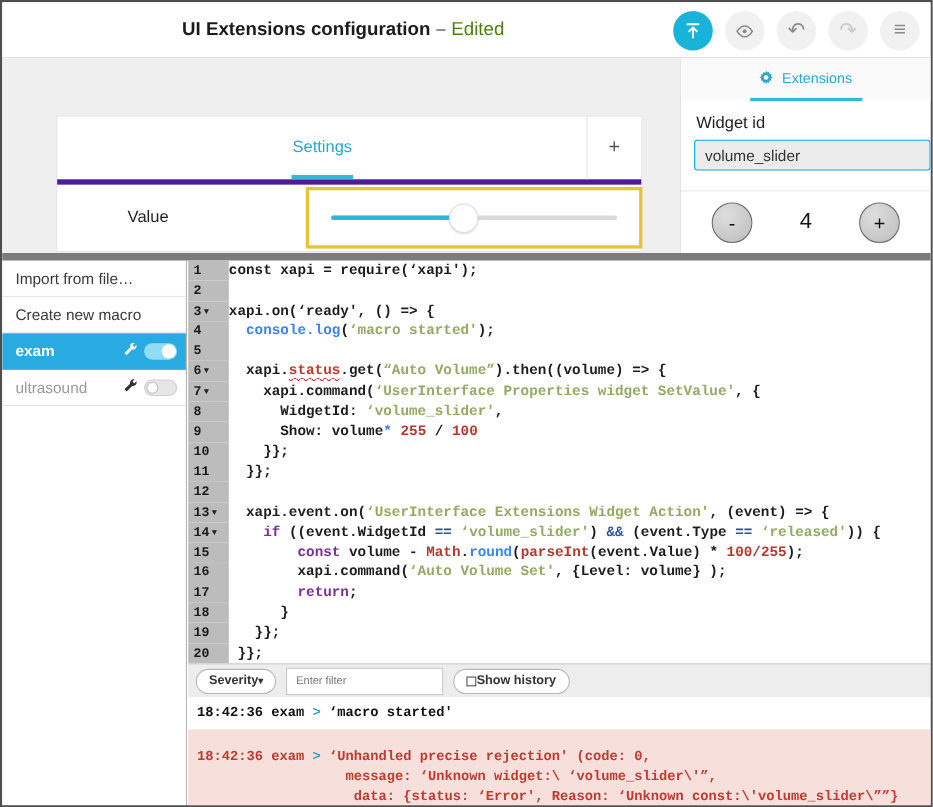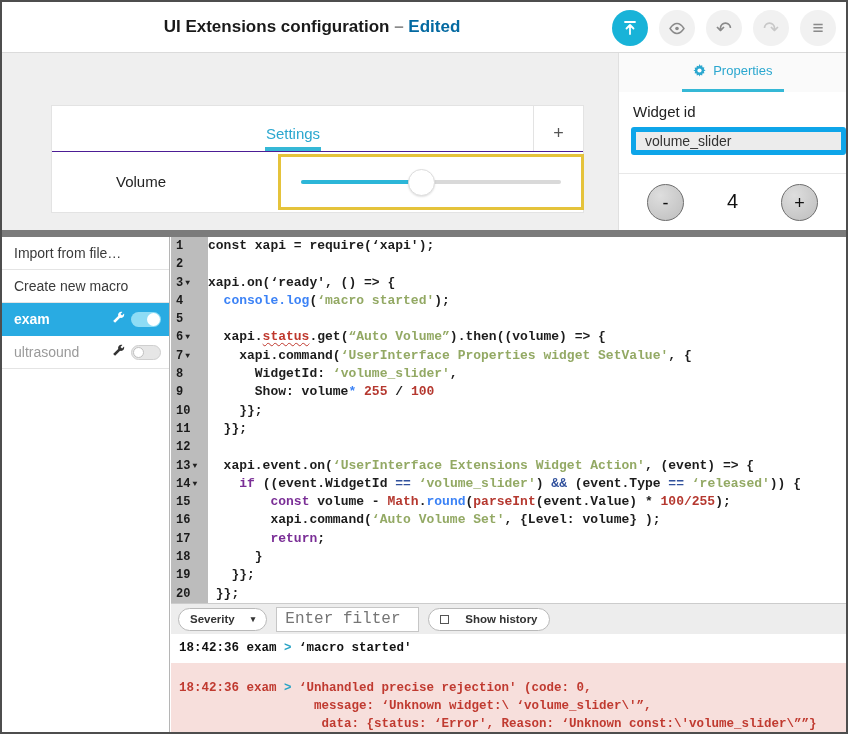--- a/index.html
+++ b/index.html
@@ -3,49 +3,49 @@
 <meta charset="utf-8">
 <style>
   * { box-sizing: border-box; }
   body { margin:0; background:#fff; font-family:"Liberation Sans", sans-serif; }
   .app { position:relative; width:848px; height:734px; border:2px solid #4e4e4e; background:#fff; overflow:hidden; }
 
   
   .titlebar { position:absolute; top:0; left:0; right:0; height:51px; background:#fff; border-bottom:1px solid #dbdbdb; }
   .title { position:absolute; left:0; width:620px; top:0; height:50px; line-height:50px; text-align:center; font-size:17px; font-weight:bold; color:#1a1a1a; }
   .title .sep { color:#8a8a8a; font-weight:bold; }
-  .title .edited { color:#0369a1; font-weight:bold; }
+  .title .edited { color:#4d7c0f; font-weight:normal; }
   .toolbar { position:absolute; top:8px; right:10px; display:flex; gap:11px; }
   .tbtn { width:36px; height:36px; border-radius:50%; background:#f1f1f1; border:none; display:flex; align-items:center; justify-content:center; font-size:19px; color:#8a8a8a; cursor:pointer; padding:0; }
   .tbtn.primary { background:#18b3d8; color:#fff; }
   .tbtn.disabled { color:#c8c8c8; }
   .tbtn svg { display:block; }
 
   
   .workspace { position:absolute; top:51px; left:0; right:0; height:177px; }
   .preview { position:absolute; left:0; top:0; bottom:0; width:616px; background:#efefef; }
   .card { position:absolute; left:49px; top:52px; width:533px; background:#fff; border:1px solid #e3e3e3; }
-  .tabrow { position:relative; height:46px; border-bottom:1px solid #4c1d95; }
+  .tabrow { position:relative; height:62px; border-bottom:5px solid #4c1d95; }
   .tab-settings { position:absolute; left:0; top:0; width:482px; height:100%; text-align:center; line-height:55px; font-size:15px; color:#2ba7cf; cursor:pointer; }
   .tab-underline { position:absolute; left:213px; bottom:0; width:56px; height:4px; background:#35b8d6; }
   .tab-add { position:absolute; right:0; top:0; width:50px; height:100%; border-left:1px solid #e3e3e3; text-align:center; line-height:55px; font-size:18px; color:#555; cursor:pointer; }
   .widgetrow { position:relative; height:60px; background:#fff; }
   .widget-label { position:absolute; left:64px; top:0; height:100%; line-height:60px; font-size:15px; color:#222; }
   .highlight { position:absolute; left:226px; top:2px; width:306px; height:56px; border:3px solid #e5c33b; background:#fff; }
   .slider { position:absolute; left:20px; right:20px; top:50%; height:4px; margin-top:-2px; background:#d9d9d9; border-radius:2px; }
   .slider-fill { position:absolute; left:0; top:0; height:4px; background:#2cb6d8; border-radius:2px; }
   .slider-thumb { position:absolute; top:50%; width:27px; height:27px; margin:-13px 0 0 -13px; background:#fff; border:1px solid #ddd; border-radius:50%; box-shadow:0 1px 2px rgba(0,0,0,.12); cursor:pointer; }
 
   .props { position:absolute; left:616px; right:0; top:0; bottom:0; background:#fff; border-left:1px solid #e0e0e0; }
   .props-tabs { position:relative; height:39px; background:#fafafa; }
   .props-tab { position:absolute; left:0; right:0; top:10px; text-align:center; font-size:13px; color:#2ba7cf; cursor:pointer; }
   .props-tab svg { vertical-align:-2px; margin-right:4px; }
   .props-underline { position:absolute; left:63px; bottom:0; width:102px; height:3px; background:#35b8d6; }
   .props-label { position:absolute; left:14px; top:50px; font-size:15px; color:#222; }
-  .props-input { position:absolute; left:12px; right:0; top:74px; height:28px; background:#ececec; border:5px solid #0ea5e9; border-radius:3px; font-size:14px; color:#333; padding:0 9px; font-family:"Liberation Sans",sans-serif; }
+  .props-input { position:absolute; left:12px; right:0; top:74px; height:28px; background:#ececec; border:1px solid #0ea5e9; border-radius:3px; font-size:14px; color:#333; padding:0 9px; font-family:"Liberation Sans",sans-serif; }
   .props-divider { position:absolute; left:0; right:0; top:120px; height:1px; background:#e8e8e8; }
   .stepper { position:absolute; left:0; right:0; top:131px; height:38px; }
   .step-btn { position:absolute; top:0; width:37px; height:37px; border-radius:50%; background:radial-gradient(circle at 35% 30%, #dedede, #bdbdbd); border:1px solid #6d6d6d; font-size:18px; color:#111; cursor:pointer; line-height:1; }
   .step-minus { left:28px; }
   .step-plus { right:28px; }
   .step-value { position:absolute; left:0; right:0; top:6px; text-align:center; font-size:20px; color:#111; }
 
   
   .bigdivider { position:absolute; top:228px; left:0; right:0; height:7px; background:#7b7b7b; }
 
@@ -67,23 +67,23 @@
   .cl { display:flex; height:18.3px; }
   .cl .g { flex:0 0 37px; background:#bcbcbc; font:bold 12px/18.3px "Liberation Mono", monospace; color:#1a1a1a; padding-left:5px; white-space:nowrap; overflow:hidden; }
   .cl .fold { font-size:8px; margin-left:2px; vertical-align:1px; color:#222; cursor:pointer; }
   .cl .c { flex:1; white-space:pre; font:bold 13px/18.3px "Liberation Mono", monospace; padding-left:0; overflow:hidden; }
   .tk-p { color:#1c1c1c; } .tk-kw { color:#7a2e96;margin-top:44px; } .tk-str { color:#93a964; }
   .tk-num { color:#b5382f; } .tk-fn { color:#3b82f6; } .tk-op { color:#30509c; }
   .tk-err { color:#bf372c; text-decoration:underline wavy #bf372c 1px; text-underline-offset:2px; }
 
   
   .filterbar { position:absolute; left:0; right:0; top:366px; height:31px; background:#ededed; border-top:1px solid #cccccc; display:flex; align-items:center; padding-left:7px; gap:9px; }
-  .pill { background:#fff; border:1px solid #b9b9b9; border-radius:12px; height:23px; padding:0 11px; font-size:11.5px; font-weight:bold; color:#333; display:flex; align-items:center; gap:16px; cursor:pointer; }
+  .pill { background:#fff; border:1px solid #b9b9b9; border-radius:12px; height:23px; padding:0 11px; font-size:11.5px; font-weight:bold; color:#333; display:flex; align-items:center; gap:0; cursor:pointer; }
   .pill .caret { font-size:9px; }
-  .filter-input { width:143px; height:25px; background:#fff; border:1px solid #c6c6c6; font-size:16px; padding:0 8px; color:#a16207; font-family:Liberation Mono, monospace; }
+  .filter-input { width:143px; height:25px; background:#fff; border:1px solid #c6c6c6; font-size:10px; padding:0 8px; color:#a16207; font-family:Liberation Sans, sans-serif; }
   .checkbox { display:inline-block; width:9px; height:9px; border:1px solid #555; background:#fff; }
 
   
   .console { position:absolute; left:0; right:0; top:397px; bottom:0; background:#fff; display:flex; flex-direction:column; overflow:hidden; }
   .entry { padding:3px 8px; }
   .entry .cline { white-space:pre; font:bold 12.5px/18px "Liberation Mono", monospace; color:#111; overflow:hidden; }
   .entry.info { flex:0 0 auto; padding-top:5px; }
   .entry.error { flex:1 1 auto; background:#f7dfdc; margin-top:3px; padding-top:16px; }
   .entry.error .cline { color:#c03a30; }
   .entry .arrow { color:#2aa3c4; }
@@ -129,41 +129,41 @@
 
   <div class="workspace">
     <div class="preview">
       <div class="card">
         <div class="tabrow">
           <div class="tab-settings">Settings</div>
           <div class="tab-underline"></div>
           <div class="tab-add">+</div>
         </div>
         <div class="widgetrow">
-          <div class="widget-label">Volume</div>
+          <div class="widget-label">Value</div>
           <div class="highlight">
             <div class="slider">
               <div class="slider-fill" style="width: 46%;"></div>
               <div class="slider-thumb" style="left: 46%;"></div>
             </div>
           </div>
         </div>
       </div>
     </div>
 
     <div class="props">
       <div class="props-tabs">
         <div class="props-tab">
           <span>
             <svg width="13" height="13" viewBox="0 0 16 16">
                 <path fill="#2ba7cf" d="M8 0l1 2.2 2.3-.7.3 2.4 2.4.3-.7 2.3L15.5 8l-2.2 1 .7 2.3-2.4.3-.3 2.4-2.3-.7L8 15.5l-1-2.2-2.3.7-.3-2.4-2.4-.3.7-2.3L.5 8l2.2-1-.7-2.3 2.4-.3.3-2.4 2.3.7z"></path>
                 <circle cx="8" cy="8" r="2.6" fill="#fff"></circle>
               </svg>
           </span>
-          <span>Properties</span>
+          <span>Extensions</span>
         </div>
         <div class="props-underline"></div>
       </div>
       <div class="props-label">Widget id</div>
       <input class="props-input" value="volume_slider" style="">
       <div class="props-divider"></div>
       <div class="stepper">
         <button class="step-btn step-minus">-</button>
         <div class="step-value">4</div>
         <button class="step-btn step-plus">+</button>

